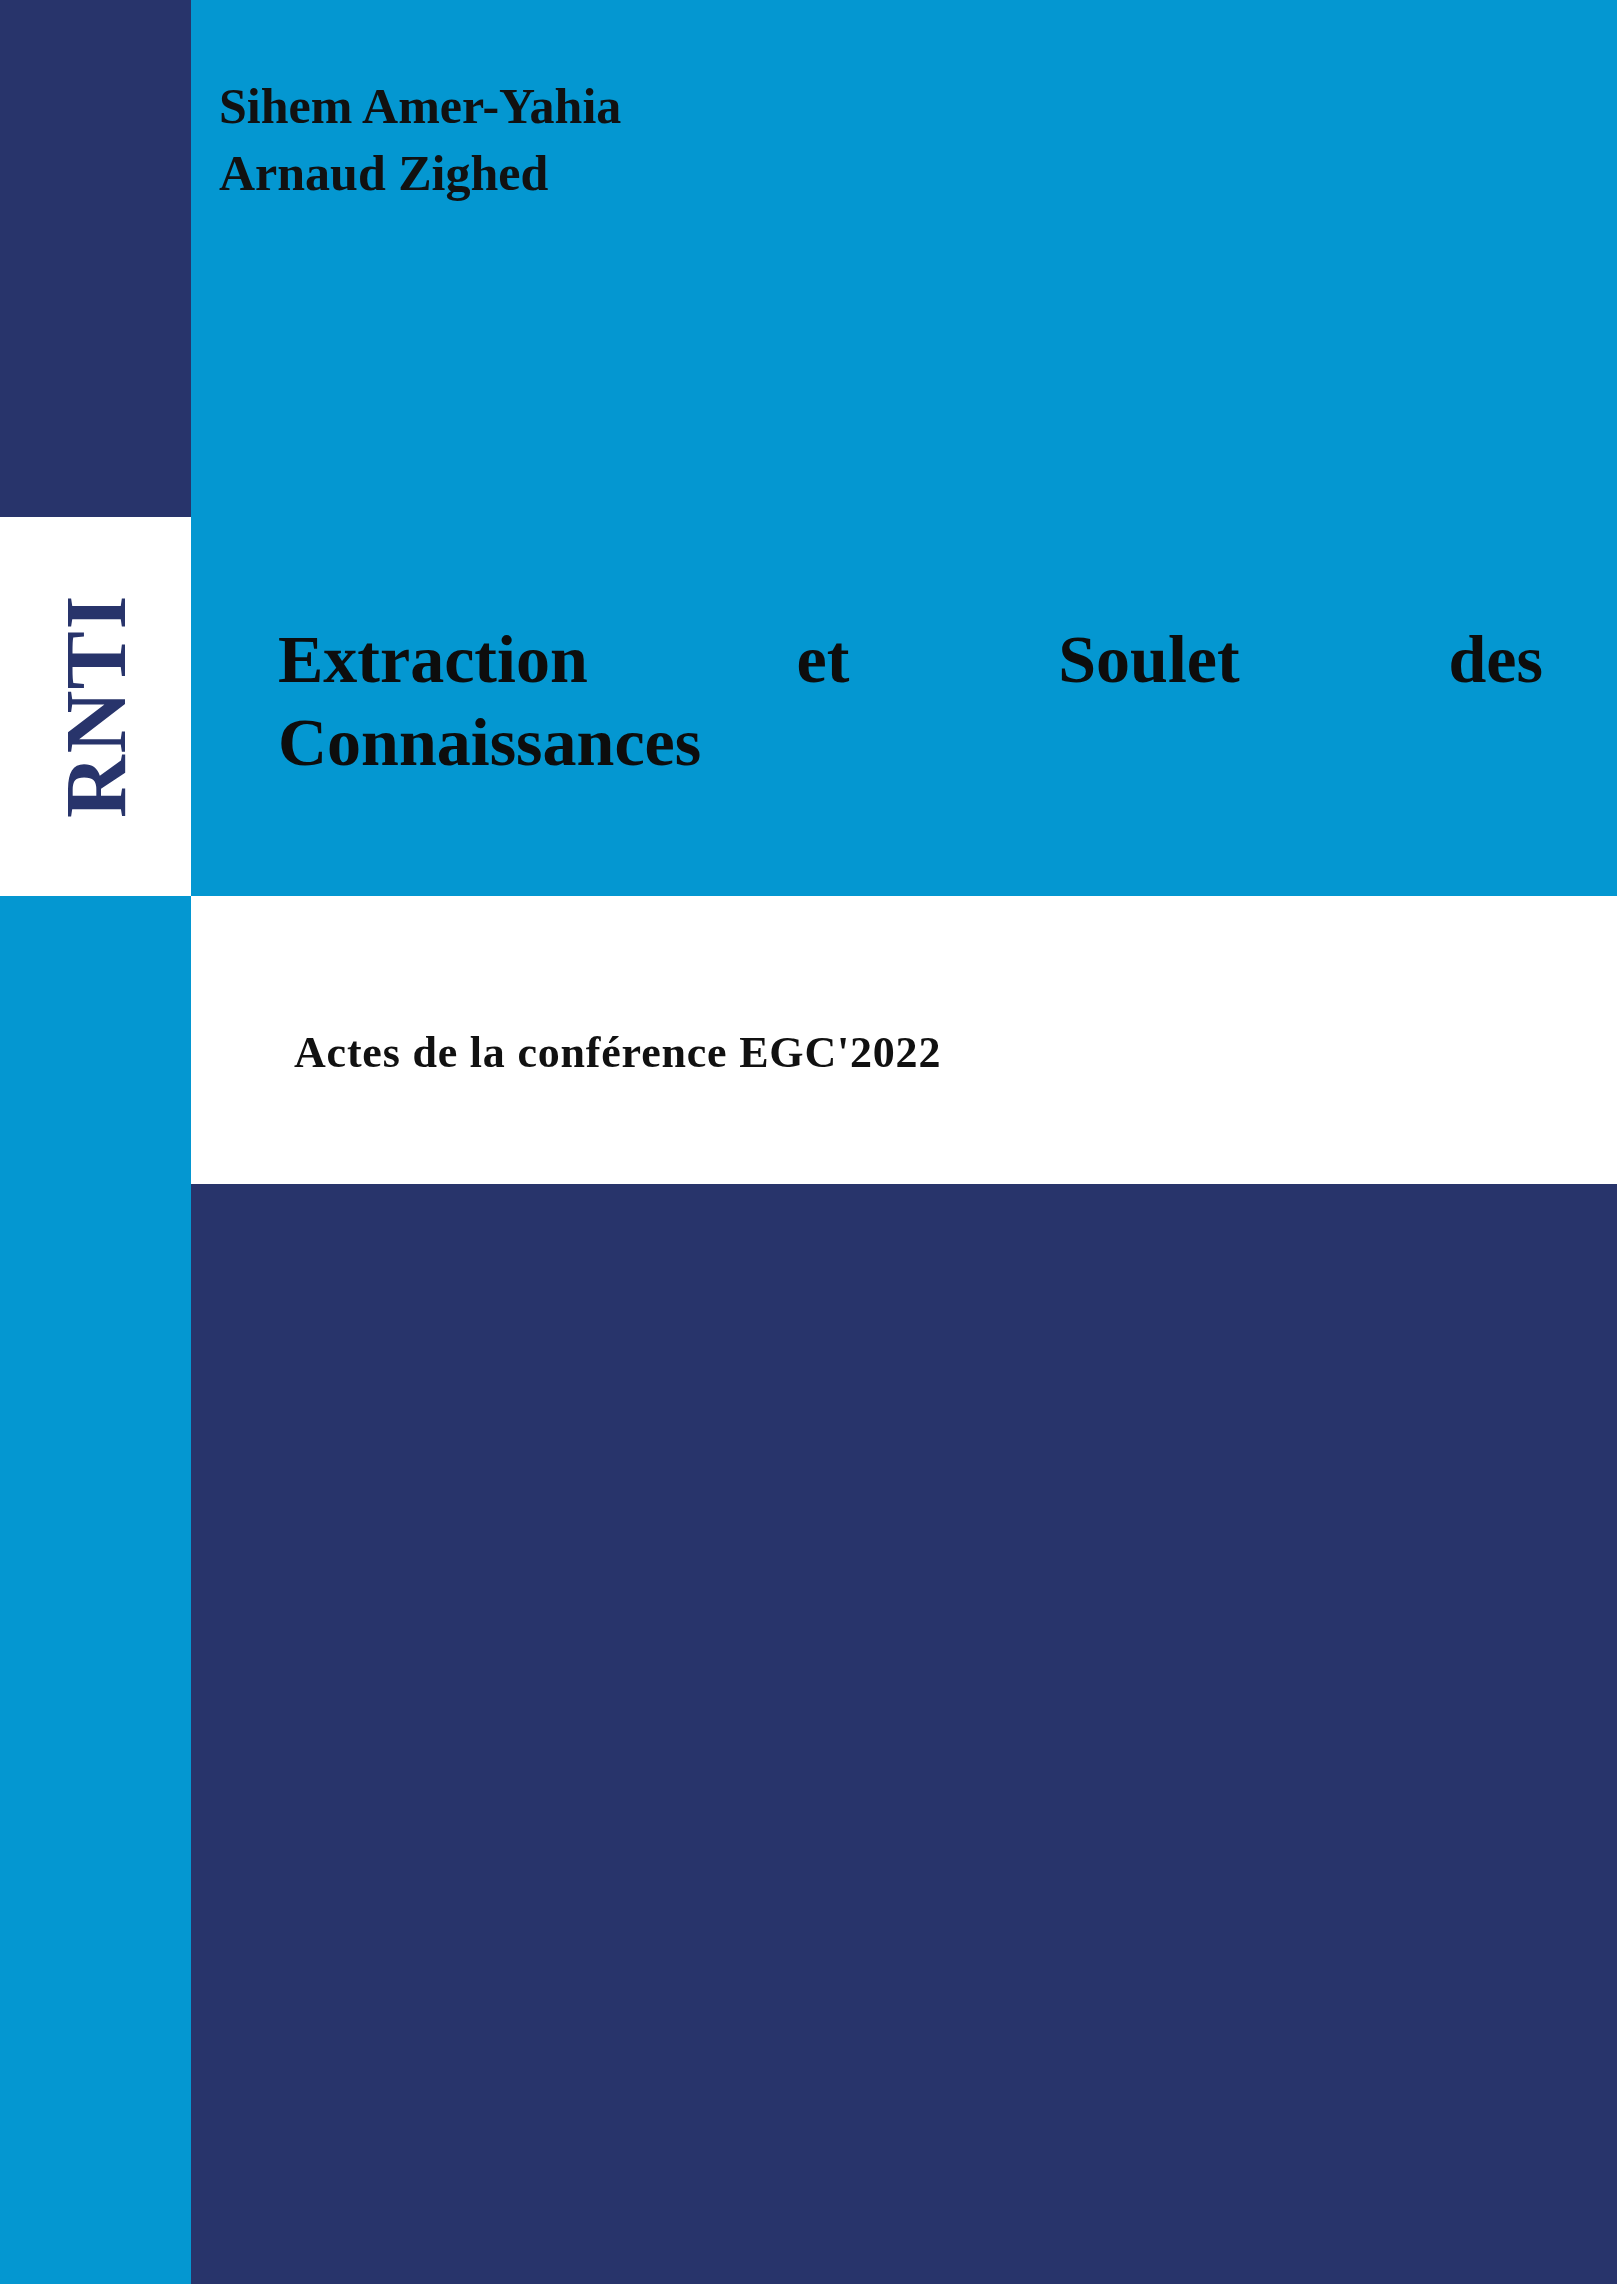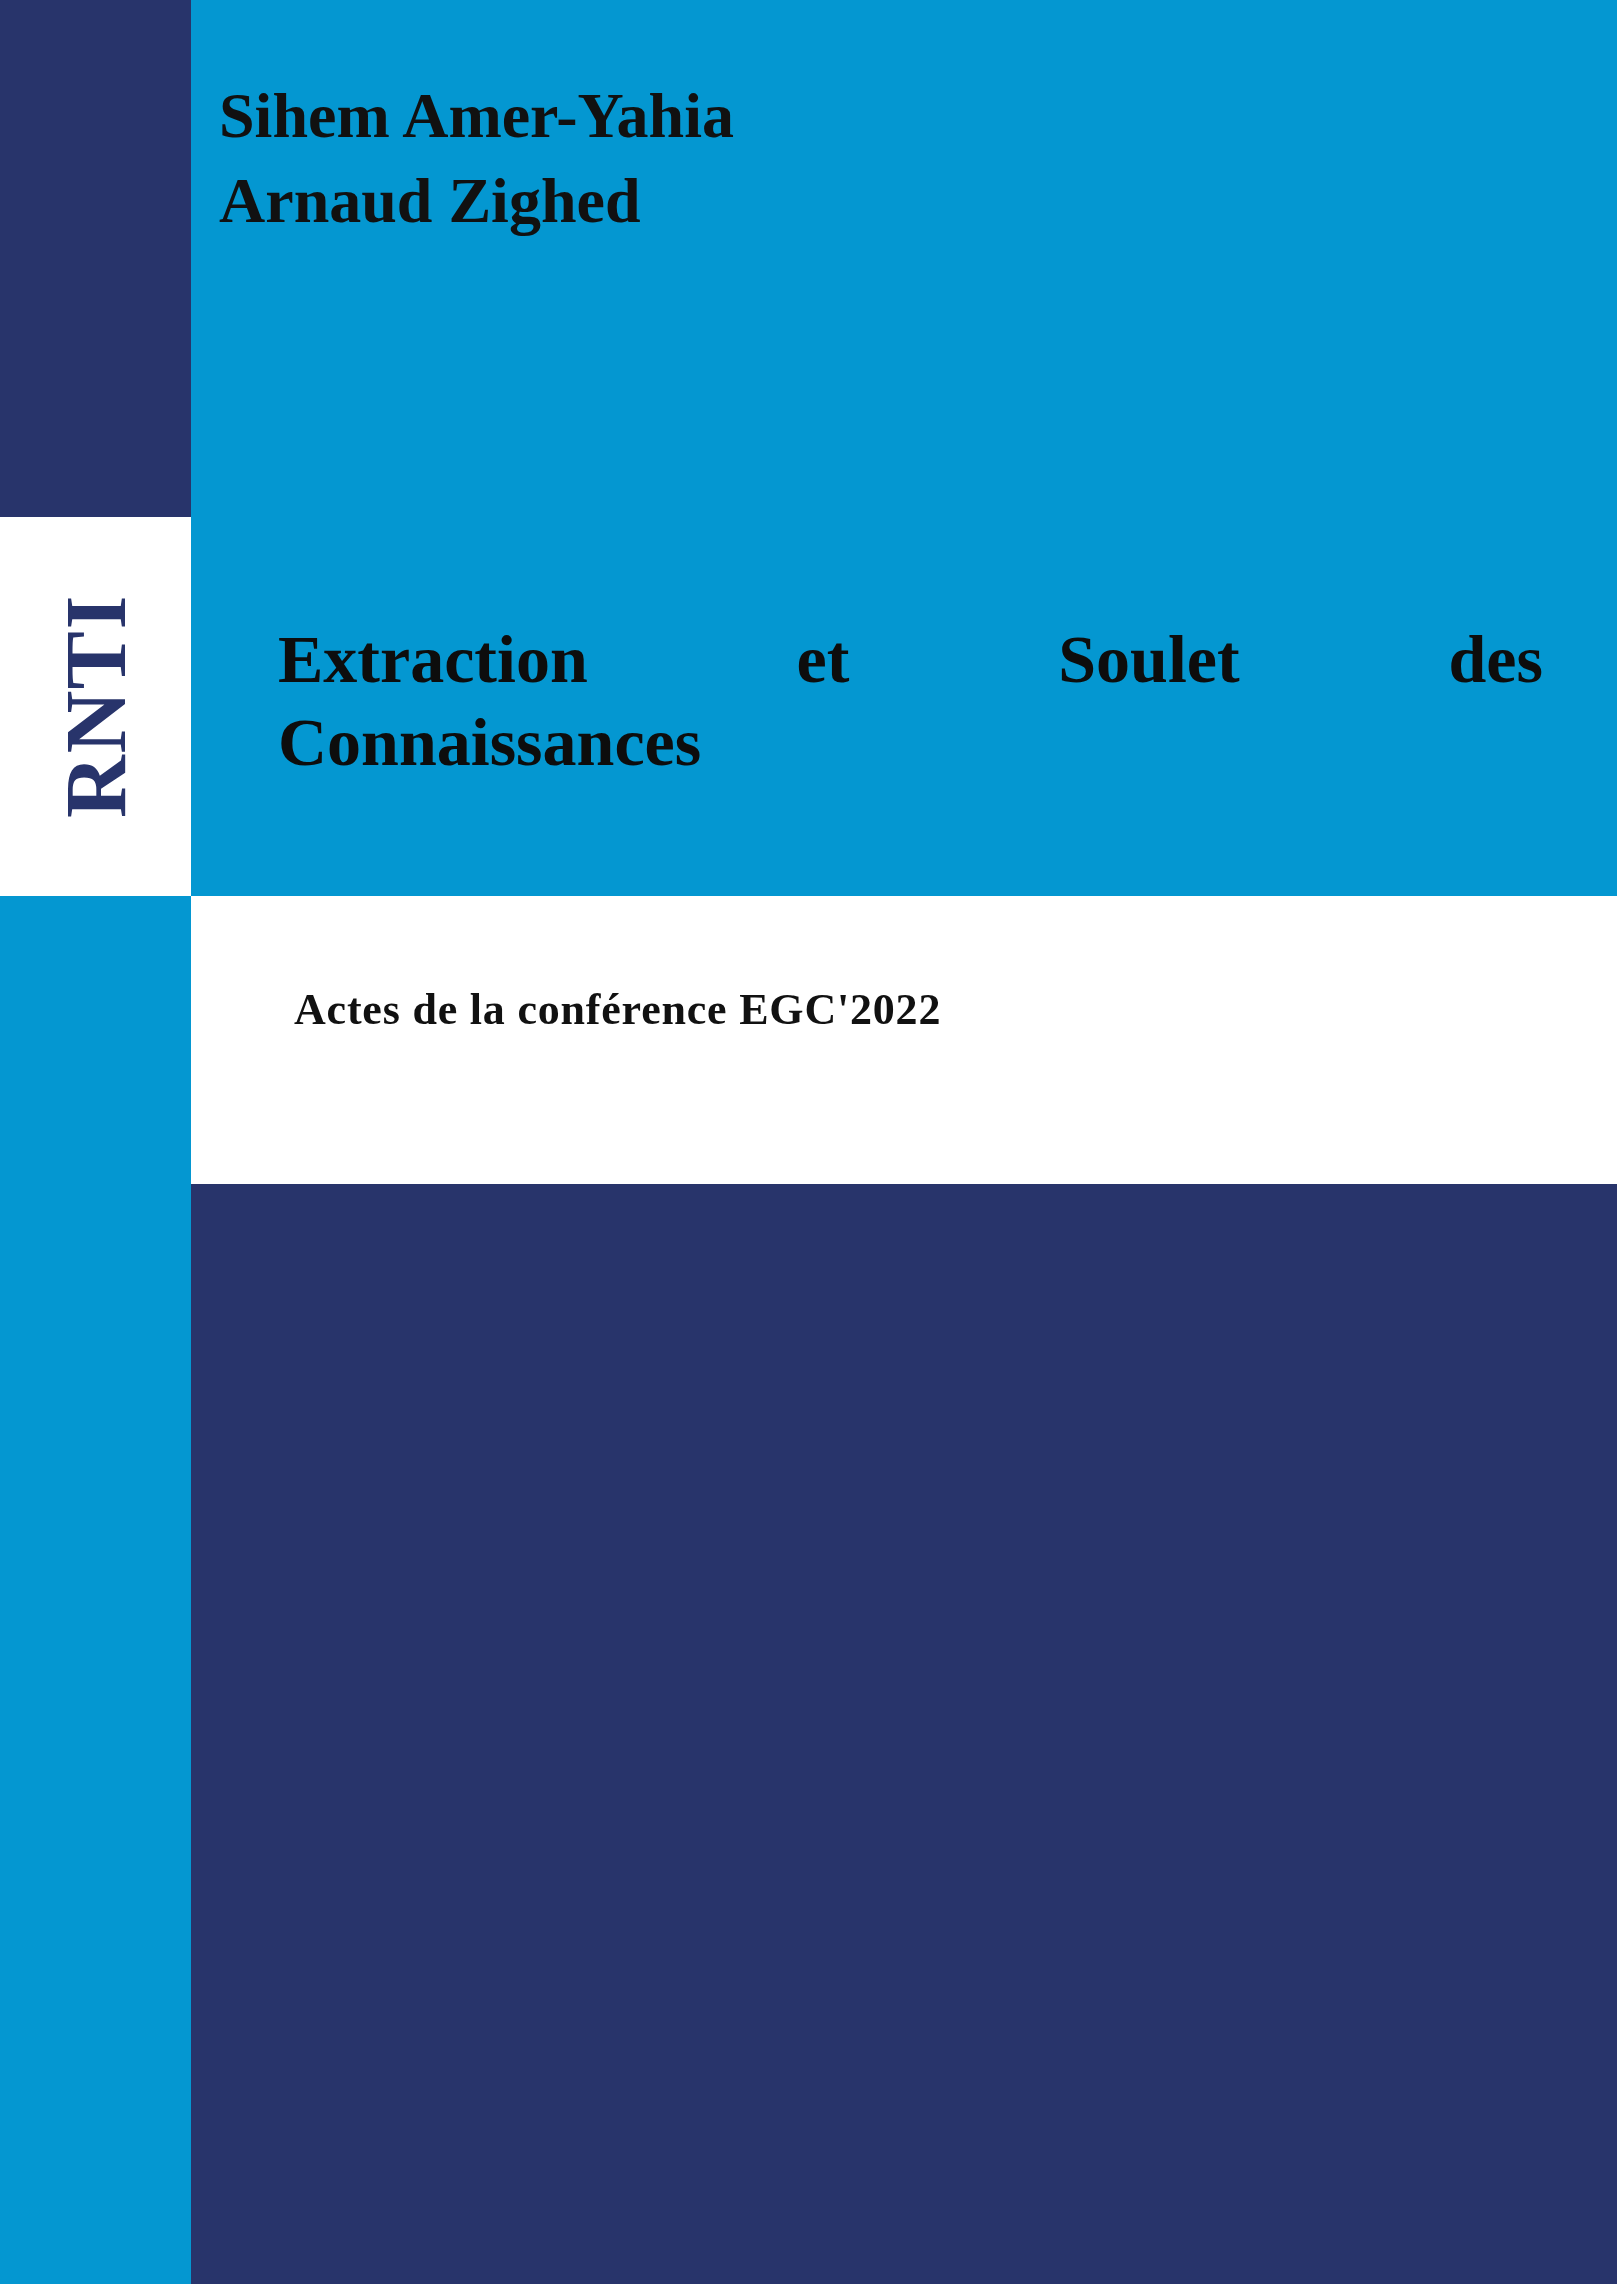--- a/index.html
+++ b/index.html
@@ -88,21 +88,21 @@
     background: #28346b;
   }
 
   
   .authors {
     position: absolute;
     left: 219px;
     top: 73px;
     width: 1208px;
     color: #111111;
-    font-size: 64px;
+    font-size: 50px;
     font-weight: bold;
     line-height: 1.33;
     font-family: "Liberation Serif", serif;
   }
   .authors div {
     white-space: nowrap;
   }
 
   
   .title {
@@ -123,21 +123,21 @@
     width: 100%;
   }
   .title-line2 {
     display: block;
   }
 
   
   .subtitle {
     position: absolute;
     left: 294px;
-    top: 984px;
+    top: 1027px;
     width: 1128px;
     color: #111111;
     font-size: 44px;
     font-weight: bold;
     letter-spacing: 0.8px;
     font-family: "Liberation Serif", serif;
   }
 
   
   .publisher {

